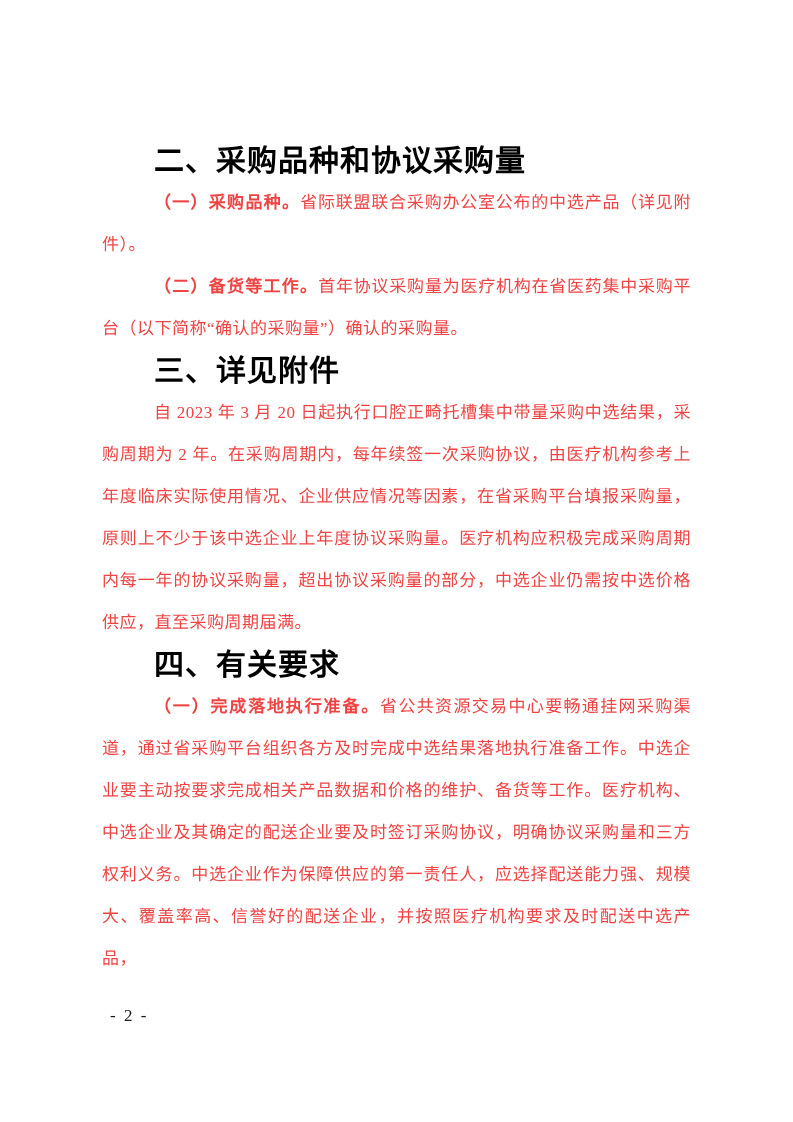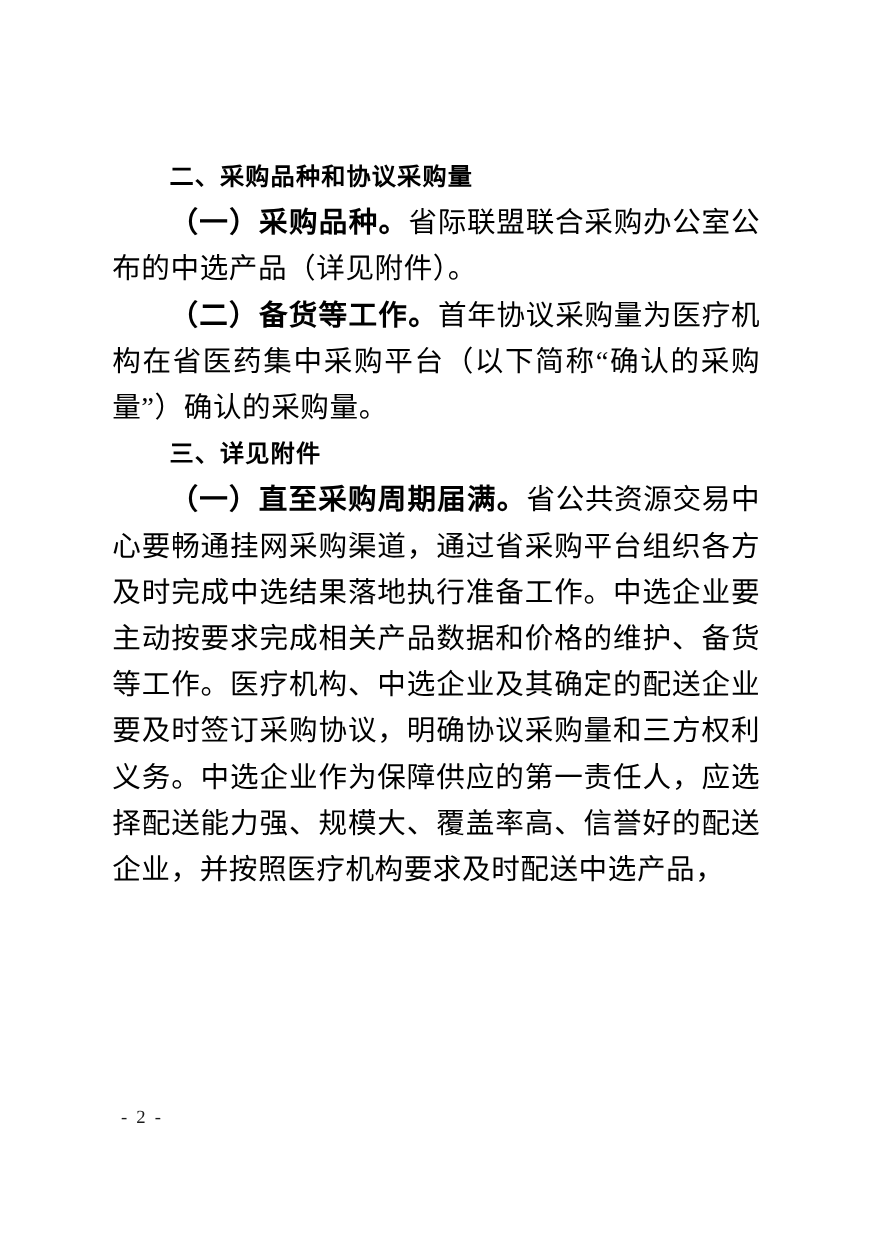--- a/index.html
+++ b/index.html
@@ -21,35 +21,35 @@
   .doc-body {
     position: absolute;
     top: 140px;
     left: 102px;
     width: 589px;
   }
   .section-heading {
     margin: 0;
     font-family: "Liberation Sans", "DejaVu Sans", sans-serif;
     font-weight: 700;
-    font-size: 22px;
+    font-size: 30px;
     line-height: 42px;
     text-indent: 52px;
     letter-spacing: 1px;
     color: #000000;
   }
   .para {
     margin: 0;
-    font-size: 26px;
+    font-size: 17px;
     line-height: 42px;
     text-indent: 52px;
     text-align: justify;
     text-justify: inter-ideograph;
     letter-spacing: 0.5px;
-    color: #000000;
+    color: #ef4444;
   }
   .para .lead {
     font-weight: 700;
     letter-spacing: 1px;
   }
   .page-number {
     position: absolute;
     left: 110px;
     top: 1004px;
     font-family: "Liberation Serif", "DejaVu Serif", serif;
@@ -61,16 +61,18 @@
 </style>
 </head>
 <body>
 
 <div class="page">
   <main class="doc-body" id="doc-body">
       <h2 class="section-heading">二、采购品种和协议采购量</h2>
       <p class="para"><span class="lead">（一）采购品种。</span><span>省际联盟联合采购办公室公布的中选产品（详见附件）。</span></p>
       <p class="para"><span class="lead">（二）备货等工作。</span><span>首年协议采购量为医疗机构在省医药集中采购平台（以下简称“确认的采购量”）确认的采购量。</span></p>
       <h2 class="section-heading">三、详见附件</h2>
-      <p class="para"><span class="lead">（一）直至采购周期届满。</span><span>省公共资源交易中心要畅通挂网采购渠道，通过省采购平台组织各方及时完成中选结果落地执行准备工作。中选企业要主动按要求完成相关产品数据和价格的维护、备货等工作。医疗机构、中选企业及其确定的配送企业要及时签订采购协议，明确协议采购量和三方权利义务。中选企业作为保障供应的第一责任人，应选择配送能力强、规模大、覆盖率高、信誉好的配送企业，并按照医疗机构要求及时配送中选产品，</span></p>
+      <p class="para"><span>自 2023 年 3 月 20 日起执行口腔正畸托槽集中带量采购中选结果，采购周期为 2 年。在采购周期内，每年续签一次采购协议，由医疗机构参考上年度临床实际使用情况、企业供应情况等因素，在省采购平台填报采购量，原则上不少于该中选企业上年度协议采购量。医疗机构应积极完成采购周期内每一年的协议采购量，超出协议采购量的部分，中选企业仍需按中选价格供应，直至采购周期届满。</span></p>
+      <h2 class="section-heading">四、有关要求</h2>
+      <p class="para"><span class="lead">（一）完成落地执行准备。</span><span>省公共资源交易中心要畅通挂网采购渠道，通过省采购平台组织各方及时完成中选结果落地执行准备工作。中选企业要主动按要求完成相关产品数据和价格的维护、备货等工作。医疗机构、中选企业及其确定的配送企业要及时签订采购协议，明确协议采购量和三方权利义务。中选企业作为保障供应的第一责任人，应选择配送能力强、规模大、覆盖率高、信誉好的配送企业，并按照医疗机构要求及时配送中选产品，</span></p>
     </main>
   <div class="page-number">- 2 -</div>
 </div>
 
 </body></html>

